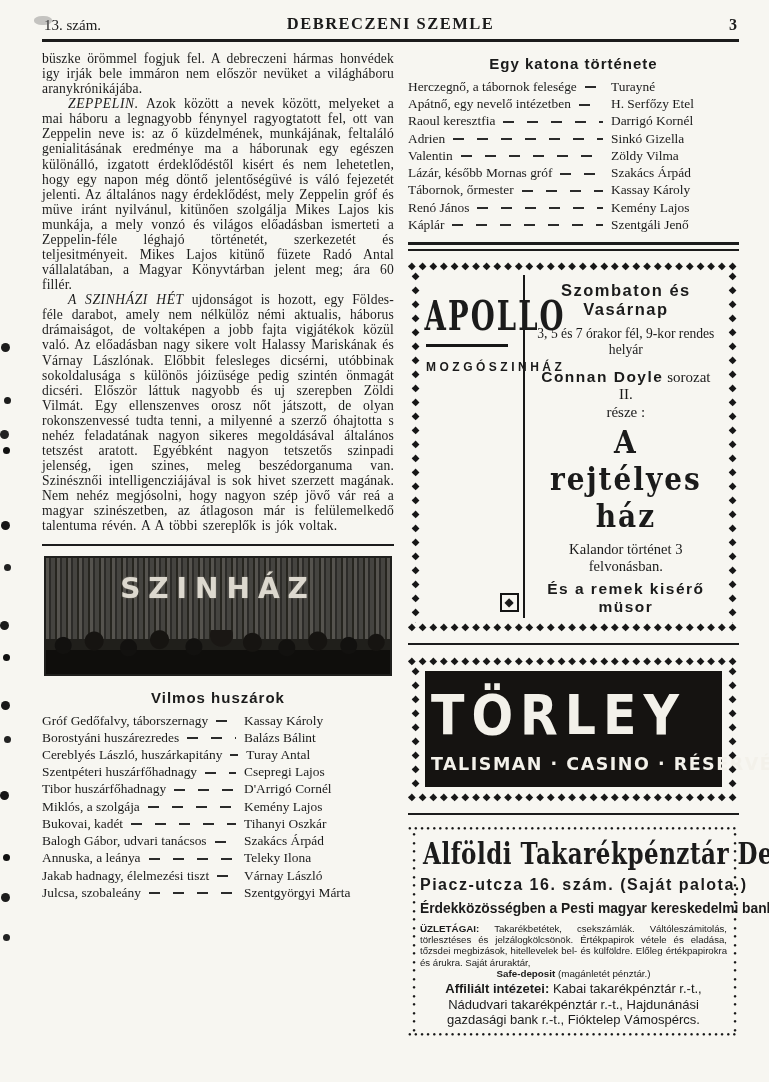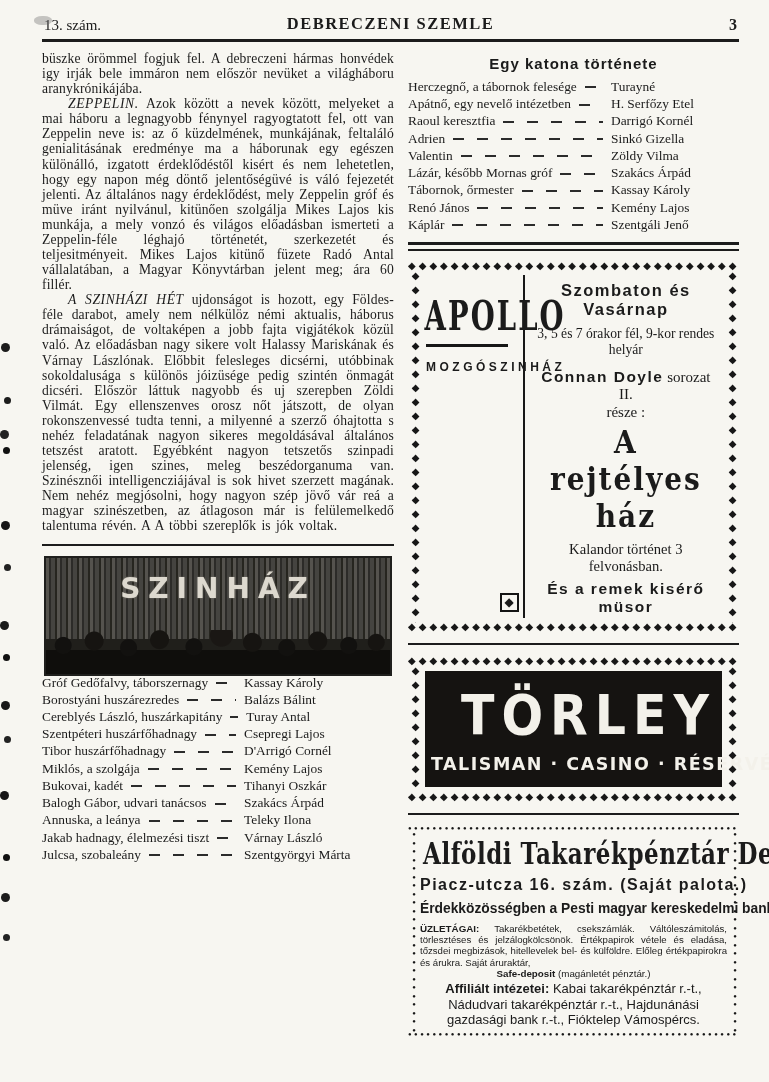--- a/index.html
+++ b/index.html
@@ -80,21 +80,21 @@
   .ap-days{font-family:"Liberation Sans",sans-serif;font-weight:bold;font-size:16.5px;letter-spacing:1.5px;}
   .ap-times{font-size:13.6px;margin-top:7px;}
   .ap-series{margin-top:10px;font-size:15px;}
   .ap-series b{font-family:"Liberation Sans",sans-serif;font-size:15.5px;letter-spacing:1.5px;}
   .ap-resz{font-size:15px;margin-top:1px;}
   .ap-film{font-family:"DejaVu Serif",serif;font-weight:bold;font-size:28px;letter-spacing:2px;margin-top:9px;
     transform:scaleY(1.12);transform-origin:center;}
   .ap-genre{font-size:14.6px;margin-top:12px;}
   .ap-extra{font-family:"Liberation Sans",sans-serif;font-weight:bold;font-size:15.5px;letter-spacing:1.5px;margin-top:5px;}
   
-  .torley-box{background:#151311;color:#f3f1ea;text-align:right;padding:16px 6px 13px 6px;margin:1px;}
+  .torley-box{background:#151311;color:#f3f1ea;text-align:left;padding:16px 6px 13px 6px;margin:1px;}
   .torley-brand{font-family:"DejaVu Sans",sans-serif;font-weight:800;font-size:49px;letter-spacing:7px;
     transform:scaleY(1.12);transform-origin:center;}
   .torley-sub{font-family:"DejaVu Sans",sans-serif;font-weight:bold;font-size:17.5px;letter-spacing:1.5px;margin-top:10px;white-space:nowrap;}
   
   .alf{text-align:center;}
   .alf-title{font-family:"DejaVu Serif",serif;font-weight:bold;font-size:23.5px;letter-spacing:.5px;
     transform:scale(.98,1.25);transform-origin:center top;white-space:nowrap;}
   .alf-addr{font-family:"Liberation Sans",sans-serif;font-weight:bold;font-size:16px;letter-spacing:1.5px;margin-top:12px;white-space:nowrap;}
   .alf-fig{font-family:"Liberation Sans",sans-serif;font-weight:bold;font-size:12.8px;margin-top:8px;line-height:1.25;padding:0 4px;}
   .alf-partner{font-family:"Liberation Sans",sans-serif;font-weight:bold;font-size:13.8px;margin-top:7px;white-space:nowrap;}
@@ -125,20 +125,21 @@
         <p class="ind"><em class="lead">A SZINHÁZI HÉT</em><span> ujdonságot is hozott, egy Földes-féle darabot, amely nem nélkülöz némi aktualis, háborus drámaiságot, de voltaképen a jobb fajta vigjátékok közül való. Az előadásban nagy sikere volt Halassy Mariskának és Várnay Lászlónak. Előbbit felesleges dicsérni, utóbbinak sokoldalusága s különös jóizüsége pedig szintén önmagát dicséri. Először láttuk nagyobb és uj szerepben Zöldi Vilmát. Egy ellenszenves orosz nőt játszott, de olyan rokonszenvessé tudta tenni, a milyenné a szerző óhajtotta s nehéz feladatának nagyon sikeres megoldásával általános tetszést aratott. Egyébként nagyon tetszetős szinpadi jelenség, igen szines, meleg beszédorganuma van. Szinésznői intelligencziájával is sok hivet szerzett magának. Nem nehéz megjósolni, hogy nagyon szép jövő vár reá a magyar szinészetben, az átlagoson már is felülemelkedő talentuma révén. A A többi szereplők is jók voltak.</span></p>
       </div>
 
       <div class="rule1"></div>
 
       <div class="szinhaz">
         <div class="sign">SZINHÁZ</div>
         <div class="crowd"></div>
       </div>
 
+      <div class="cast-title">Vilmos huszárok</div>
       <div>
         <div class="cast-row">
             <span class="role">Gróf Gedőfalvy, táborszernagy</span>
             <span class="dash"></span>
             <span class="actor">Kassay Károly</span>
           </div>
         <div class="cast-row">
             <span class="role">Borostyáni huszárezredes</span>
             <span class="dash"></span>
             <span class="actor">Balázs Bálint</span>

